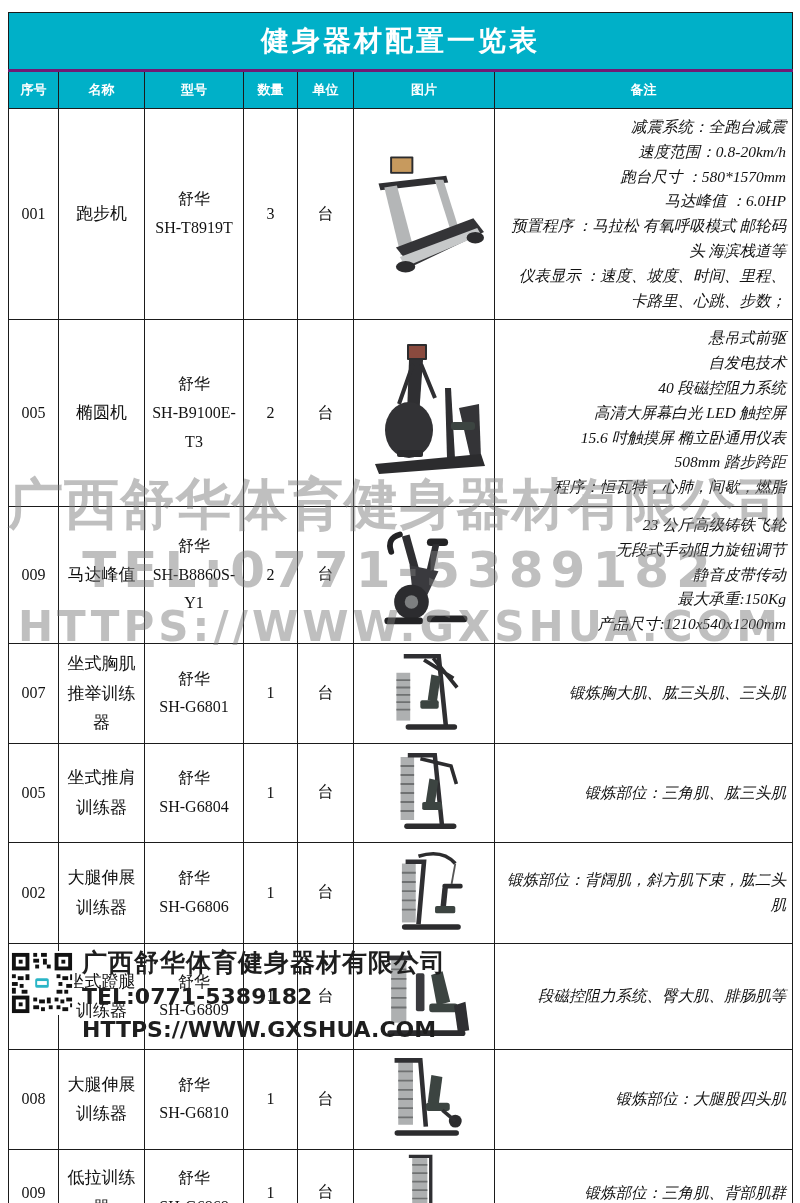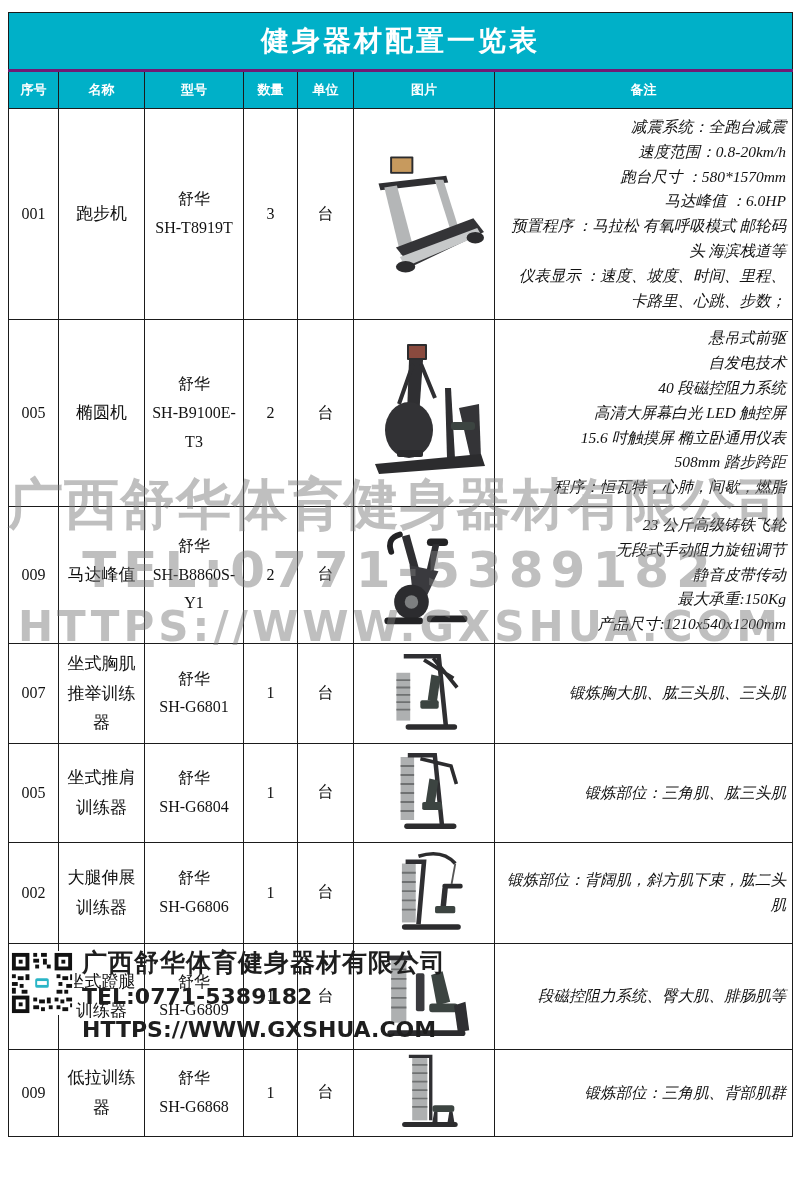--- a/index.html
+++ b/index.html
@@ -237,20 +237,41 @@
             <rect x="44" y="26" width="9" height="40" rx="2" fill="#3a3a3e"></rect>
             <polygon points="60,28 72,24 80,56 66,60" fill="#3c4441"></polygon>
             <rect x="58" y="58" width="30" height="9" rx="3" fill="#3c4441"></rect>
             <polygon points="84,60 96,56 100,86 88,88" fill="#2f2f32"></polygon>
             <rect x="14" y="86" width="82" height="6" rx="3" fill="#2c2c2e"></rect>
           </svg>
         </td>
         <td class="c-remark">段磁控阻力系统、臀大肌、腓肠肌等</td>
       </tr>
 
+      <tr class="r8">
+        <td class="c-id">008</td>
+        <td class="c-name">大腿伸展训练器</td>
+        <td class="c-model">舒华
+SH-G6810</td>
+        <td class="c-qty">1</td>
+        <td class="c-unit">台</td>
+        <td class="c-img">
+          <svg class="equip" width="96" height="92" viewBox="0 0 100 100">
+            <rect x="22" y="10" width="16" height="68" fill="#aeb0b1"></rect>
+            <path d="M22,20 h16 M22,30 h16 M22,40 h16 M22,50 h16 M22,60 h16 M22,70 h16" stroke="#6f7172" stroke-width="2"></path>
+            <path d="M18,8 H46 L52,80" stroke="#2f2f32" stroke-width="5" fill="none"></path>
+            <polygon points="58,24 70,26 66,56 54,54" fill="#3c4441"></polygon>
+            <rect x="52" y="54" width="26" height="9" rx="3" fill="#3c4441"></rect>
+            <circle cx="84" cy="74" r="7" fill="#2c2c2e"></circle>
+            <path d="M70,62 L84,74" stroke="#2f2f32" stroke-width="4"></path>
+            <rect x="18" y="84" width="70" height="6" rx="3" fill="#2c2c2e"></rect>
+          </svg>
+        </td>
+        <td class="c-remark">锻炼部位：大腿股四头肌</td>
+      </tr>
 
       <tr class="r9">
         <td class="c-id">009</td>
         <td class="c-name">低拉训练器</td>
         <td class="c-model">舒华
 SH-G6868</td>
         <td class="c-qty">1</td>
         <td class="c-unit">台</td>
         <td class="c-img">
           <svg class="equip" width="86" height="80" viewBox="0 0 100 95">

